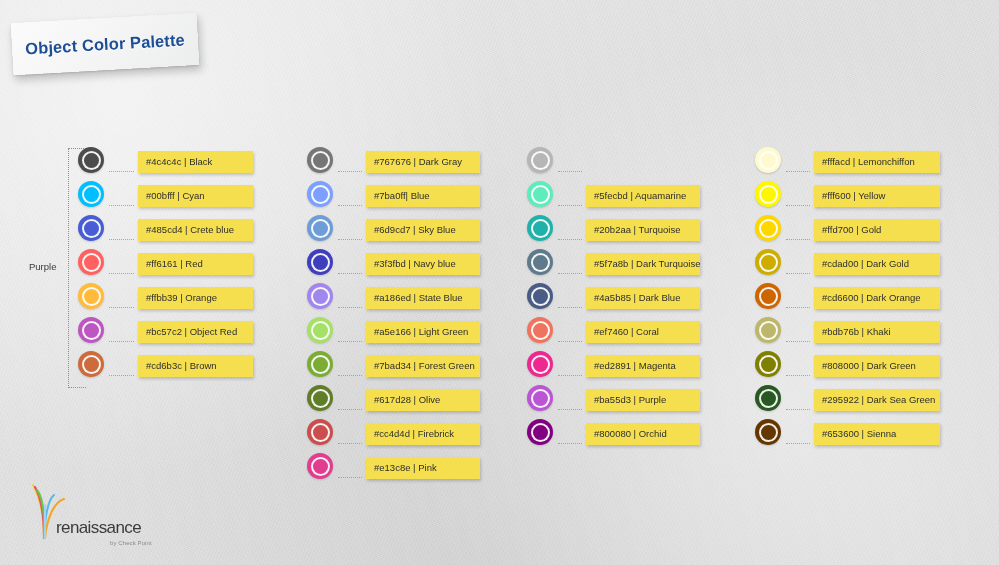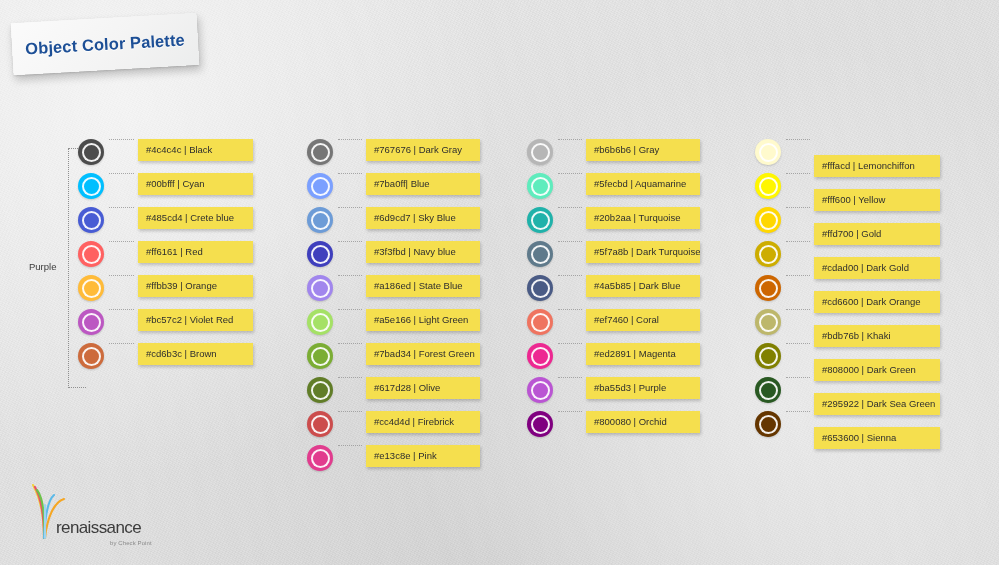--- a/index.html
+++ b/index.html
@@ -69,21 +69,21 @@
   .col-0 { left: 78px; }
   .col-1 { left: 307px; }
   .col-2 { left: 527px; }
   .col-3 { left: 755px; }
 
   .row {
     position: relative;
     height: 34px;
     margin-bottom: 0px;
     display: flex;
-    align-items: flex-start;
+    align-items: flex-end;
   }
 
   
   .swatch {
     width: 26px;
     height: 26px;
     border-radius: 50%;
     box-sizing: border-box;
     flex: 0 0 auto;
     position: relative;
@@ -237,21 +237,21 @@
             <div class="inner" style="background: rgb(255, 187, 57);"></div>
           </div>
           <div class="connector"></div>
           <div class="label">#ffbb39 | Orange</div>
         </div>
         <div class="row">
           <div class="swatch" style="background: rgb(188, 87, 194);">
             <div class="inner" style="background: rgb(188, 87, 194);"></div>
           </div>
           <div class="connector"></div>
-          <div class="label">#bc57c2 | Violet Red</div>
+          <div class="label">#bc57c2 | Object Red</div>
         </div>
         <div class="row">
           <div class="swatch" style="background: rgb(205, 107, 60);">
             <div class="inner" style="background: rgb(205, 107, 60);"></div>
           </div>
           <div class="connector"></div>
           <div class="label">#cd6b3c | Brown</div>
         </div>
       </div>
       <div class="column col-1">
@@ -325,21 +325,20 @@
           <div class="connector"></div>
           <div class="label">#e13c8e | Pink</div>
         </div>
       </div>
       <div class="column col-2">
         <div class="row">
           <div class="swatch" style="background: rgb(182, 182, 182);">
             <div class="inner" style="background: rgb(182, 182, 182);"></div>
           </div>
           <div class="connector"></div>
-          <div class="label">#b6b6b6 | Gray</div>
         </div>
         <div class="row">
           <div class="swatch" style="background: rgb(95, 236, 189);">
             <div class="inner" style="background: rgb(95, 236, 189);"></div>
           </div>
           <div class="connector"></div>
           <div class="label">#5fecbd | Aquamarine</div>
         </div>
         <div class="row">
           <div class="swatch" style="background: rgb(32, 178, 170);">

